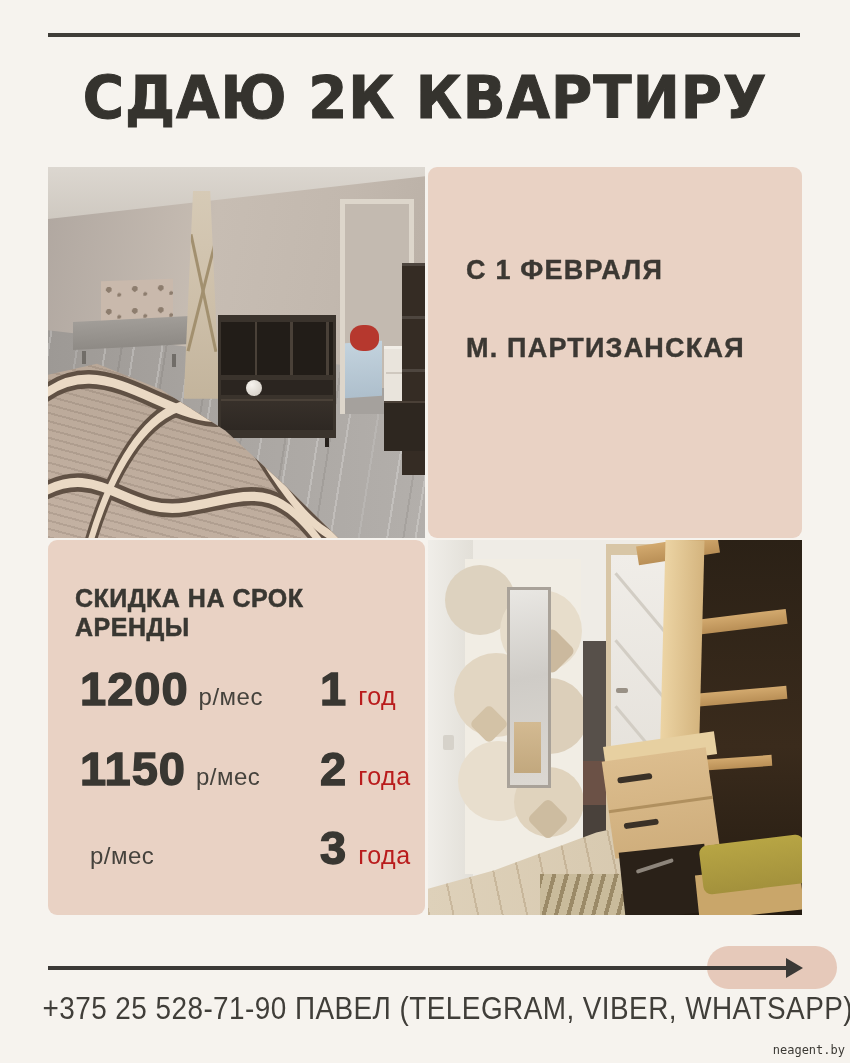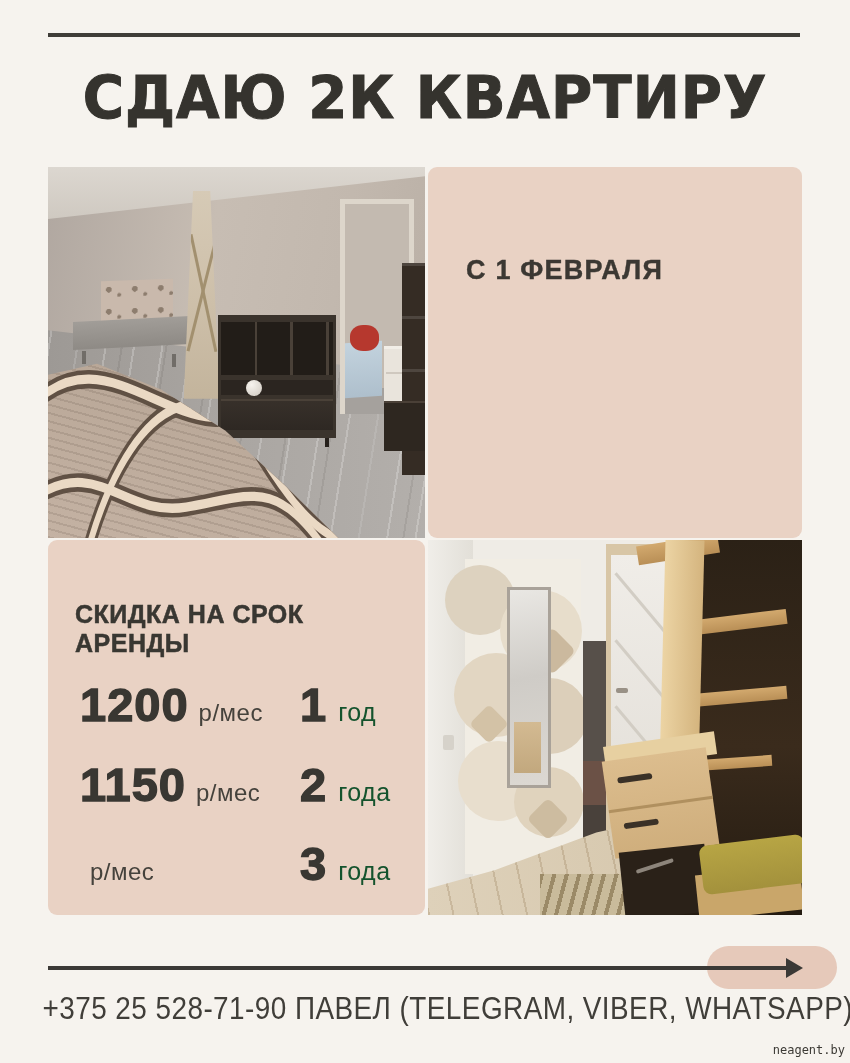--- a/index.html
+++ b/index.html
@@ -21,31 +21,31 @@
   .grid{position:absolute;left:48px;top:167px;width:754px;
     display:grid;grid-template-columns:377px 374px;grid-template-rows:371px 375px;
     column-gap:3px;row-gap:2px;}
   .cell{position:relative;overflow:hidden;}
   .panel{background:#e9d2c4;border-radius:9px;}
   
   .info-panel{padding:88px 0 0 38px;box-sizing:border-box;}
   .info-line{font-size:27px;font-weight:bold;letter-spacing:1.2px;color:#3b3833;
     margin:0 0 48px 0;line-height:30px;-webkit-text-stroke:.4px #3b3833;}
   
-  .price-panel{padding:60px 0 0 27px;box-sizing:border-box;}
+  .price-panel{padding:44px 0 0 27px;box-sizing:border-box;}
   .price-heading{font-size:25px;font-weight:bold;letter-spacing:.5px;color:#393732;
     -webkit-text-stroke:.5px #393732;margin:0 0 14px 0;}
-  .price-row{display:flex;align-items:baseline;margin:18px 0 0 5px;height:62px;}
+  .price-row{display:flex;align-items:baseline;margin:18px 0 0 5px;height:62px;gap:20px;}
   .amt-group{width:220px;display:flex;align-items:baseline;}
   .amount{font-size:47px;font-weight:bold;letter-spacing:1px;color:#393732;
     -webkit-text-stroke:1.4px #393732;line-height:58px;}
   .unit{font-size:24px;color:#45423c;margin-left:10px;letter-spacing:.5px;}
   .term-group{display:flex;align-items:baseline;}
   .term-value{font-size:47px;font-weight:bold;color:#393732;-webkit-text-stroke:1.4px #393732;}
-  .term-label{font-size:25px;color:#14532d;margin-left:12px;letter-spacing:.5px;}
+  .term-label{font-size:25px;color:#b91c1c;margin-left:12px;letter-spacing:.5px;}
   
   .footer-pill{position:absolute;left:707px;top:946px;width:130px;height:43px;
     border-radius:22px;background:#e6c9ba;}
   .footer-line{position:absolute;left:48px;top:966px;width:742px;height:4px;background:#3b3936;}
   .footer-arrowhead{position:absolute;left:786px;top:958px;width:0;height:0;
     border-left:17px solid #3b3936;border-top:10px solid transparent;border-bottom:10px solid transparent;}
   .phone{
     position:absolute;left:0;top:991px;width:850px;text-align:center;white-space:nowrap;
     font-size:31px;color:#403e39;letter-spacing:.5px;
     transform:scaleX(.9);transform-origin:center;
@@ -227,20 +227,21 @@
             <path d="M60,30 q40,-25 70,5 q-35,30 -70,-5"></path>
             <path d="M140,20 C180,0 230,30 300,10"></path>
             <path d="M200,160 q30,-40 80,-20"></path>
           </g>
         </svg>
       </div>
     </div>
 
     <div class="cell panel info-panel">
       <p class="info-line">С 1 ФЕВРАЛЯ</p>
+      <p class="info-line">М. ПАРТИЗАНСКАЯ</p>
     </div>
 
     <div class="cell panel price-panel">
       <p class="price-heading">СКИДКА НА СРОК АРЕНДЫ</p>
 
       <div class="price-row">
         <span class="amt-group">
           <span class="amount">1200</span>
           <span class="unit">р/мес</span>
         </span>

